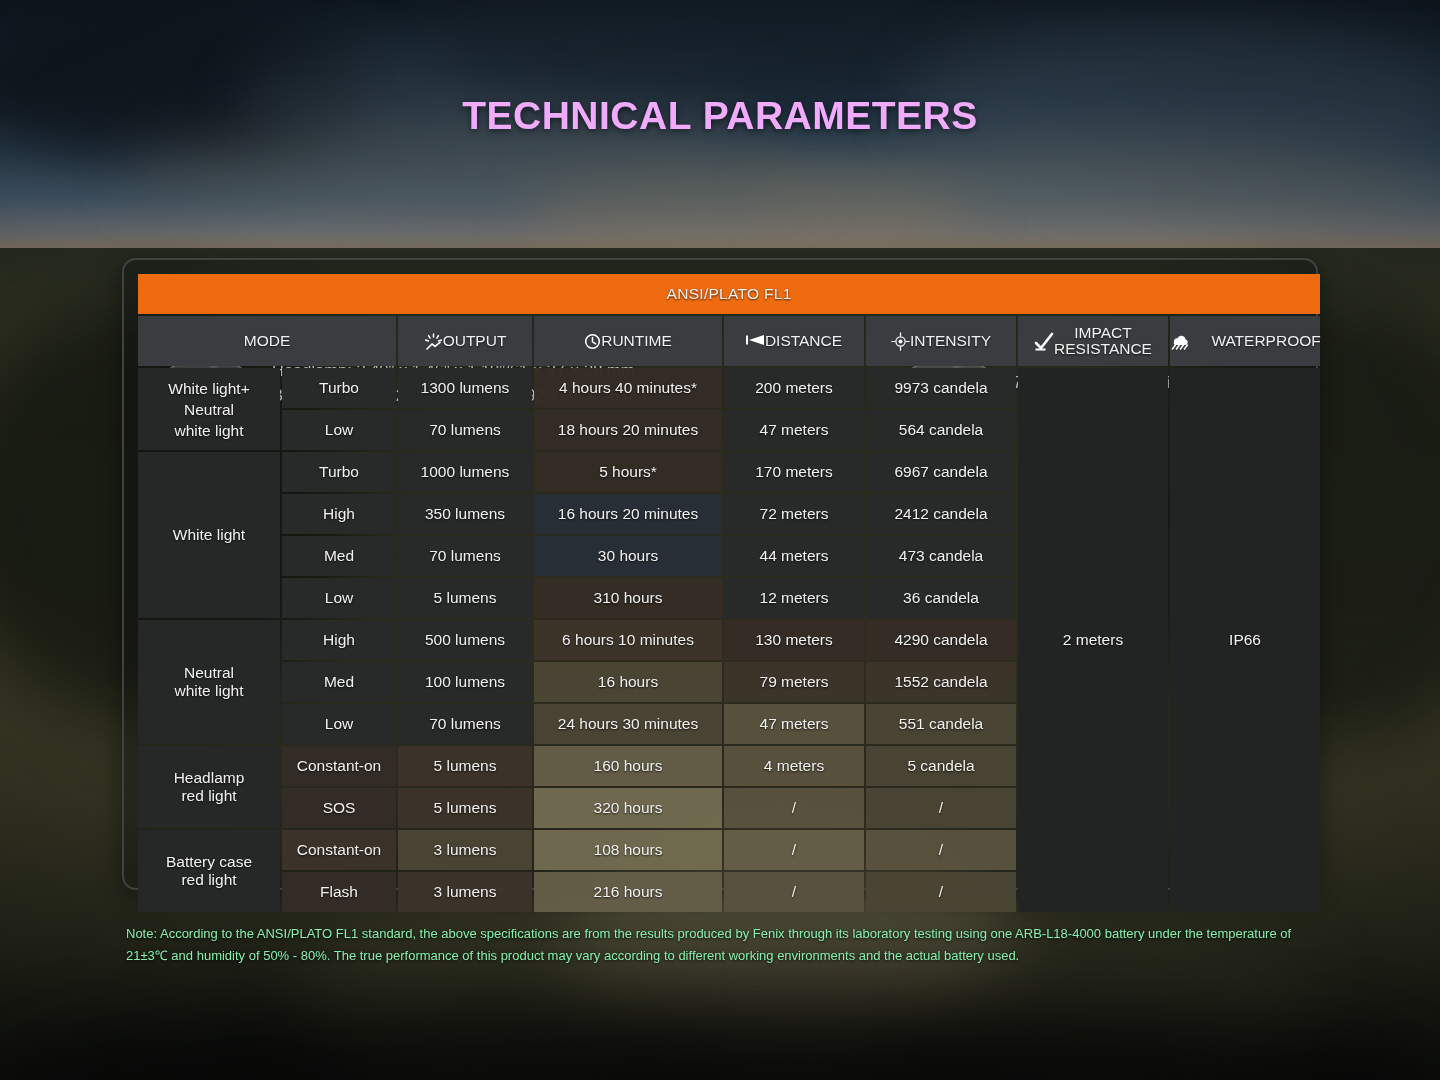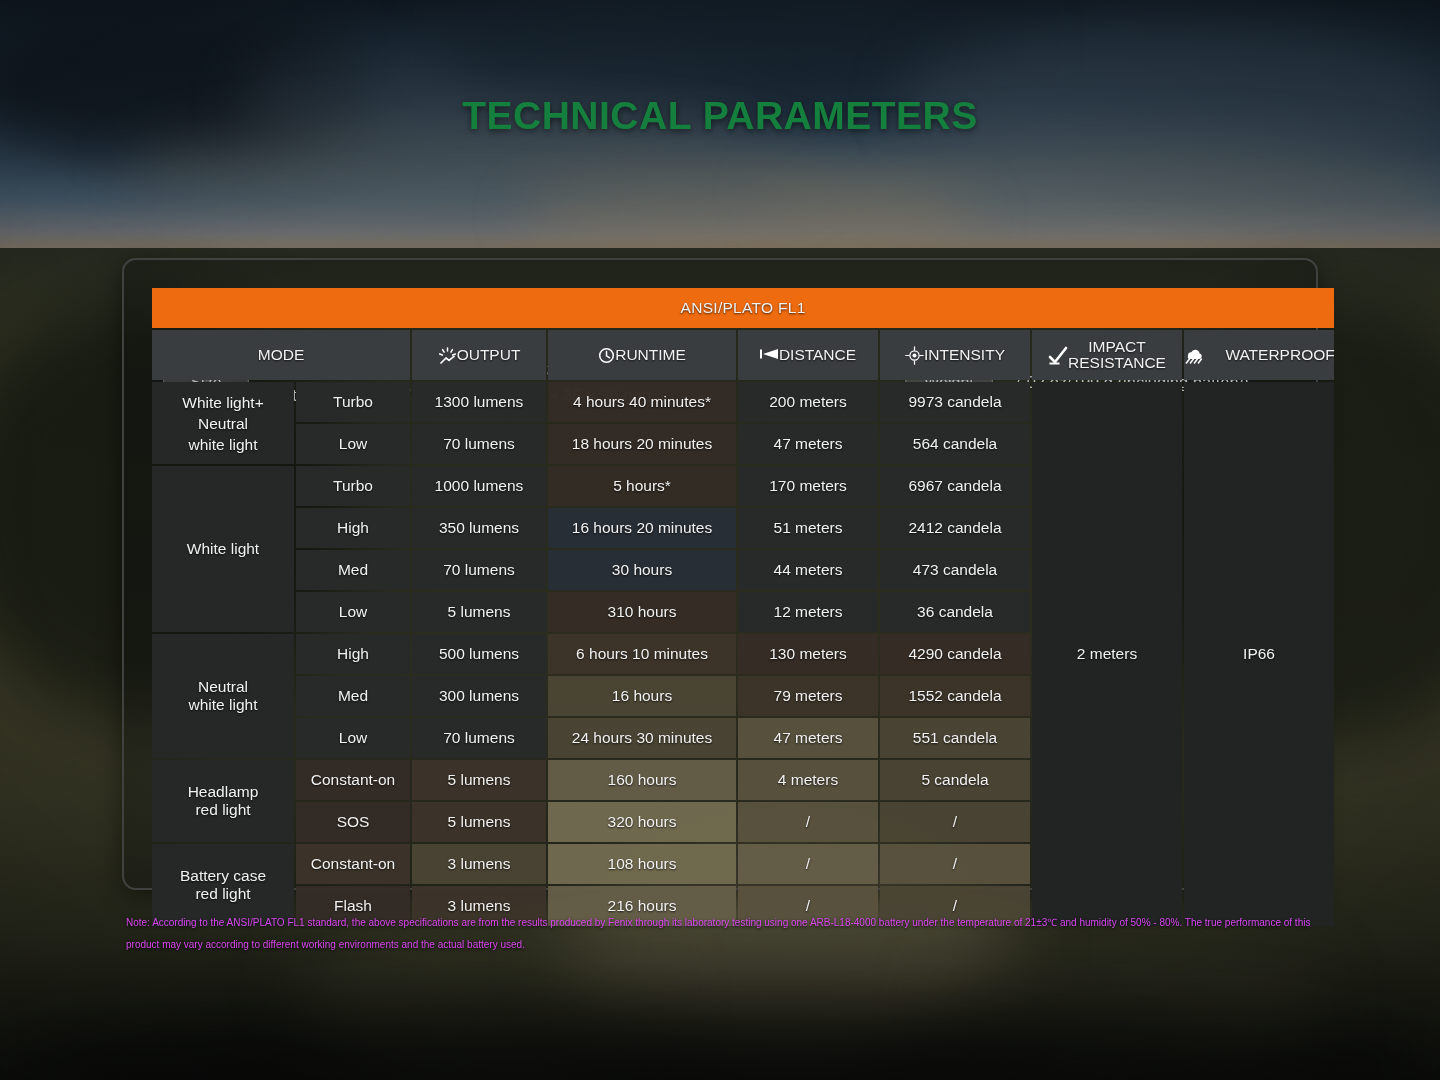--- a/index.html
+++ b/index.html
@@ -49,21 +49,21 @@
     background: linear-gradient(to bottom, rgba(6,10,14,0.18) 0%, rgba(6,10,14,0.05) 22%, rgba(0,0,0,0.12) 100%);
   }
 
   
   .title {
     position: absolute; left: 0; top: 94px; width: 1440px;
     text-align: center;
     font-size: 39px;
     font-weight: bold;
     letter-spacing: 0.5px;
-    color: #15803d;
+    color: #f0abfc;
     text-shadow: 0 2px 6px rgba(0,0,0,0.55);
   }
 
   
   .spec-row { position: absolute; left: 0; top: 178px; width: 1440px; height: 60px; }
 
   .pill {
     position: absolute;
     display: flex; align-items: center; justify-content: center;
     height: 36px;
@@ -96,21 +96,21 @@
 
   
   .panel {
     position: absolute;
     left: 122px; top: 258px;
     width: 1196px; height: 632px;
     border-radius: 14px;
     border: 2px solid #3f423f;
     background: rgba(10,12,12,0.30);
     box-sizing: border-box;
-    padding: 26px;
+    padding: 12px;
     box-shadow: 0 6px 24px rgba(0,0,0,0.45);
   }
   .tbl { width: 1168px; border-collapse: separate; border-spacing: 2px; table-layout: fixed; }
   .tbl td, .tbl th {
     padding: 0;
     color: #f2f2f2;
     font-size: 15.5px;
     font-weight: normal;
     text-align: center;
     vertical-align: middle;
@@ -147,25 +147,25 @@
   .glowD { background: rgba(88,82,62,0.98); }
   .glowE { background: rgba(100,94,72,0.98); }
   .glowF { background: rgba(112,106,80,0.98); }
   .coolA { background: rgba(40,46,54,0.98); }
 
   svg { display: block; }
 
   
   .notes { position: absolute; left: 126px; top: 912px; width: 1190px; }
   .note {
-    color: #d946ef;
-    font-size: 10px;
+    color: #86efac;
+    font-size: 13px;
     line-height: 21.5px;
     text-shadow: 0 1px 3px rgba(0,0,0,0.85);
-    margin: 0 0 18px 0;
+    margin: 11px 0 18px 0;
   }
 </style>
 </head>
 <body>
 
 <div id="page">
 
   <div class="bg-layer">
     <div class="bg-sky"></div>
 
@@ -342,21 +342,21 @@
         <td class="cell">Turbo</td>
         <td class="cell">1000 lumens</td>
         <td class="cell glowA">5 hours*</td>
         <td class="cell">170 meters</td>
         <td class="cell">6967 candela</td>
       </tr>
       <tr>
         <td class="cell">High</td>
         <td class="cell">350 lumens</td>
         <td class="cell coolA">16 hours 20 minutes</td>
-        <td class="cell">51 meters</td>
+        <td class="cell">72 meters</td>
         <td class="cell">2412 candela</td>
       </tr>
       <tr>
         <td class="cell">Med</td>
         <td class="cell">70 lumens</td>
         <td class="cell coolA">30 hours</td>
         <td class="cell">44 meters</td>
         <td class="cell">473 candela</td>
       </tr>
       <tr>
@@ -371,21 +371,21 @@
         <td class="cell-mode" rowspan="3" style="white-space:pre-line">Neutral
 white light</td>
         <td class="cell">High</td>
         <td class="cell">500 lumens</td>
         <td class="cell glowB">6 hours 10 minutes</td>
         <td class="cell glowA">130 meters</td>
         <td class="cell glowA">4290 candela</td>
       </tr>
       <tr>
         <td class="cell">Med</td>
-        <td class="cell">300 lumens</td>
+        <td class="cell">100 lumens</td>
         <td class="cell glowC">16 hours</td>
         <td class="cell glowB">79 meters</td>
         <td class="cell glowB">1552 candela</td>
       </tr>
       <tr>
         <td class="cell">Low</td>
         <td class="cell">70 lumens</td>
         <td class="cell glowC">24 hours 30 minutes</td>
         <td class="cell glowD">47 meters</td>
         <td class="cell glowC">551 candela</td>

